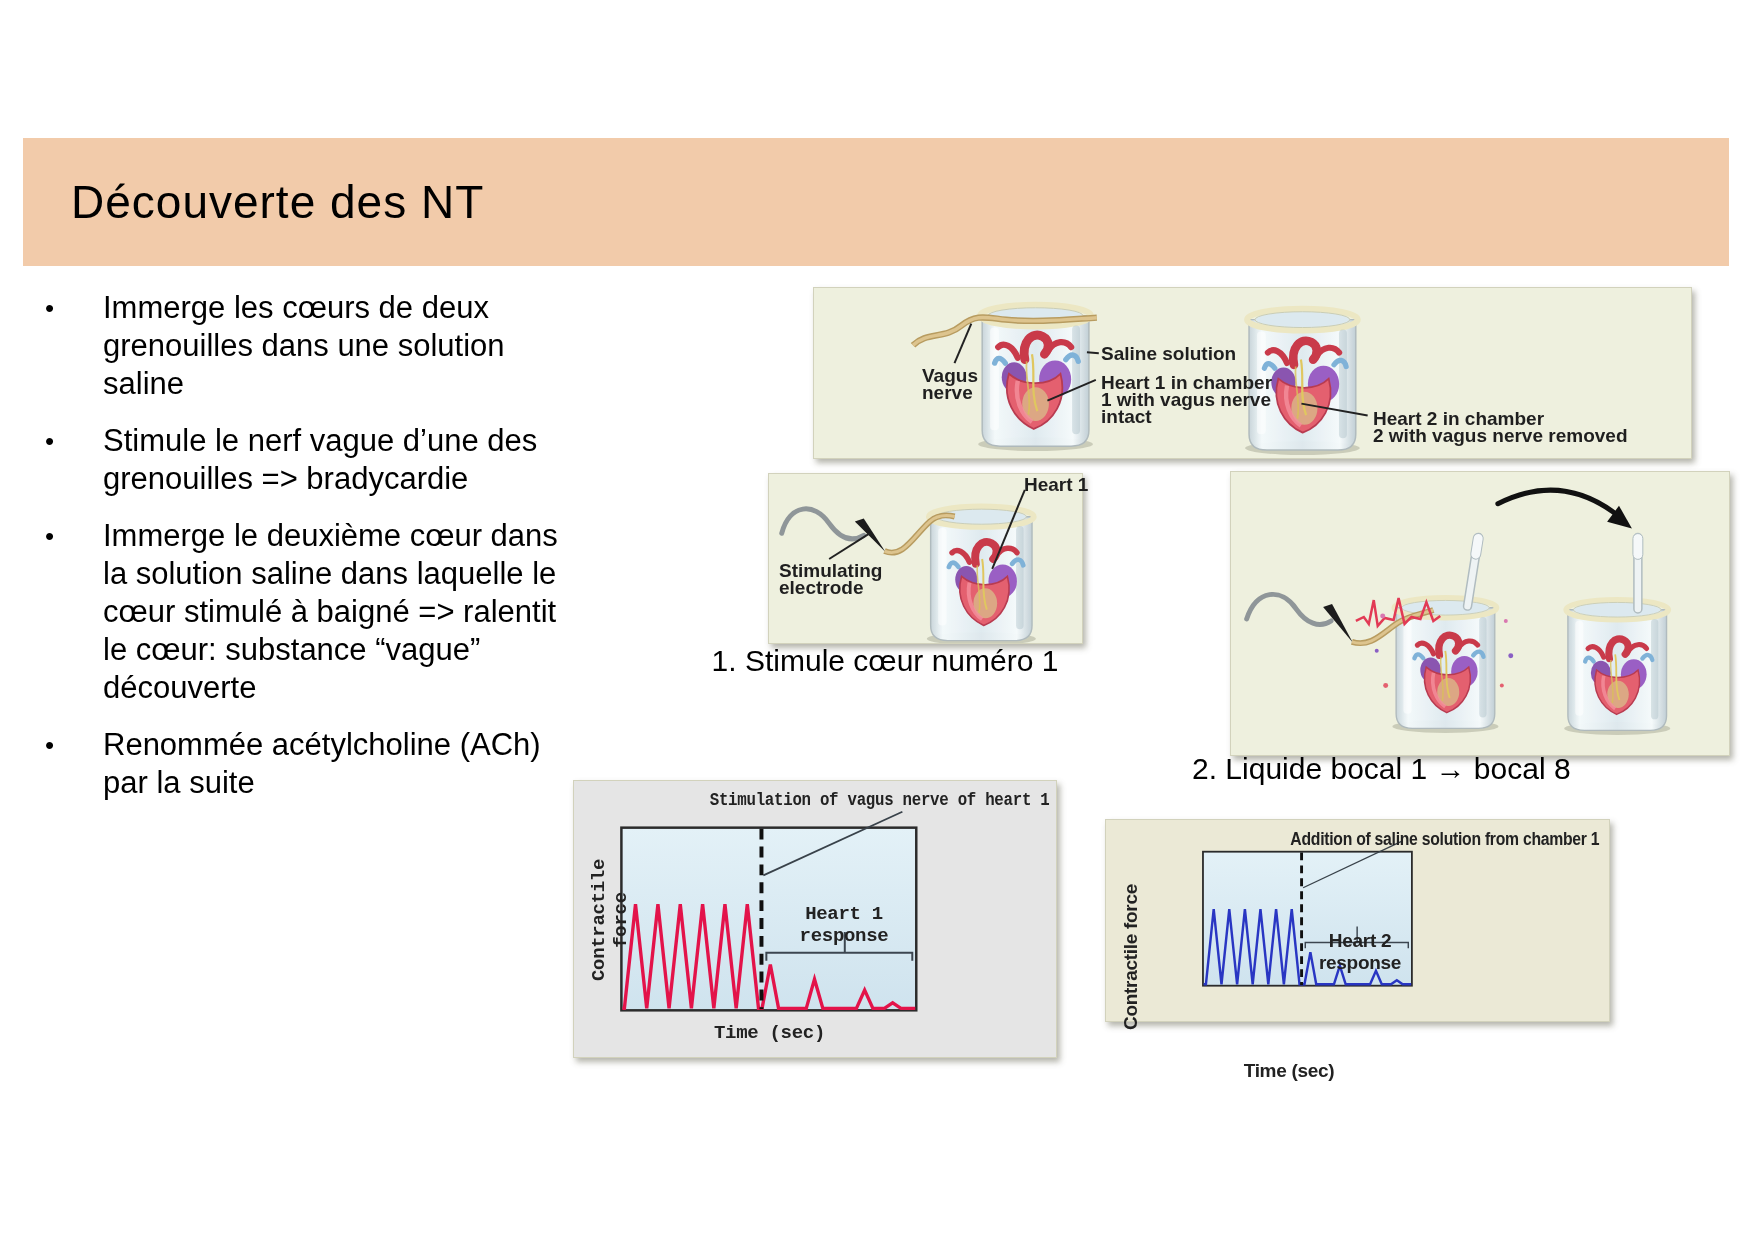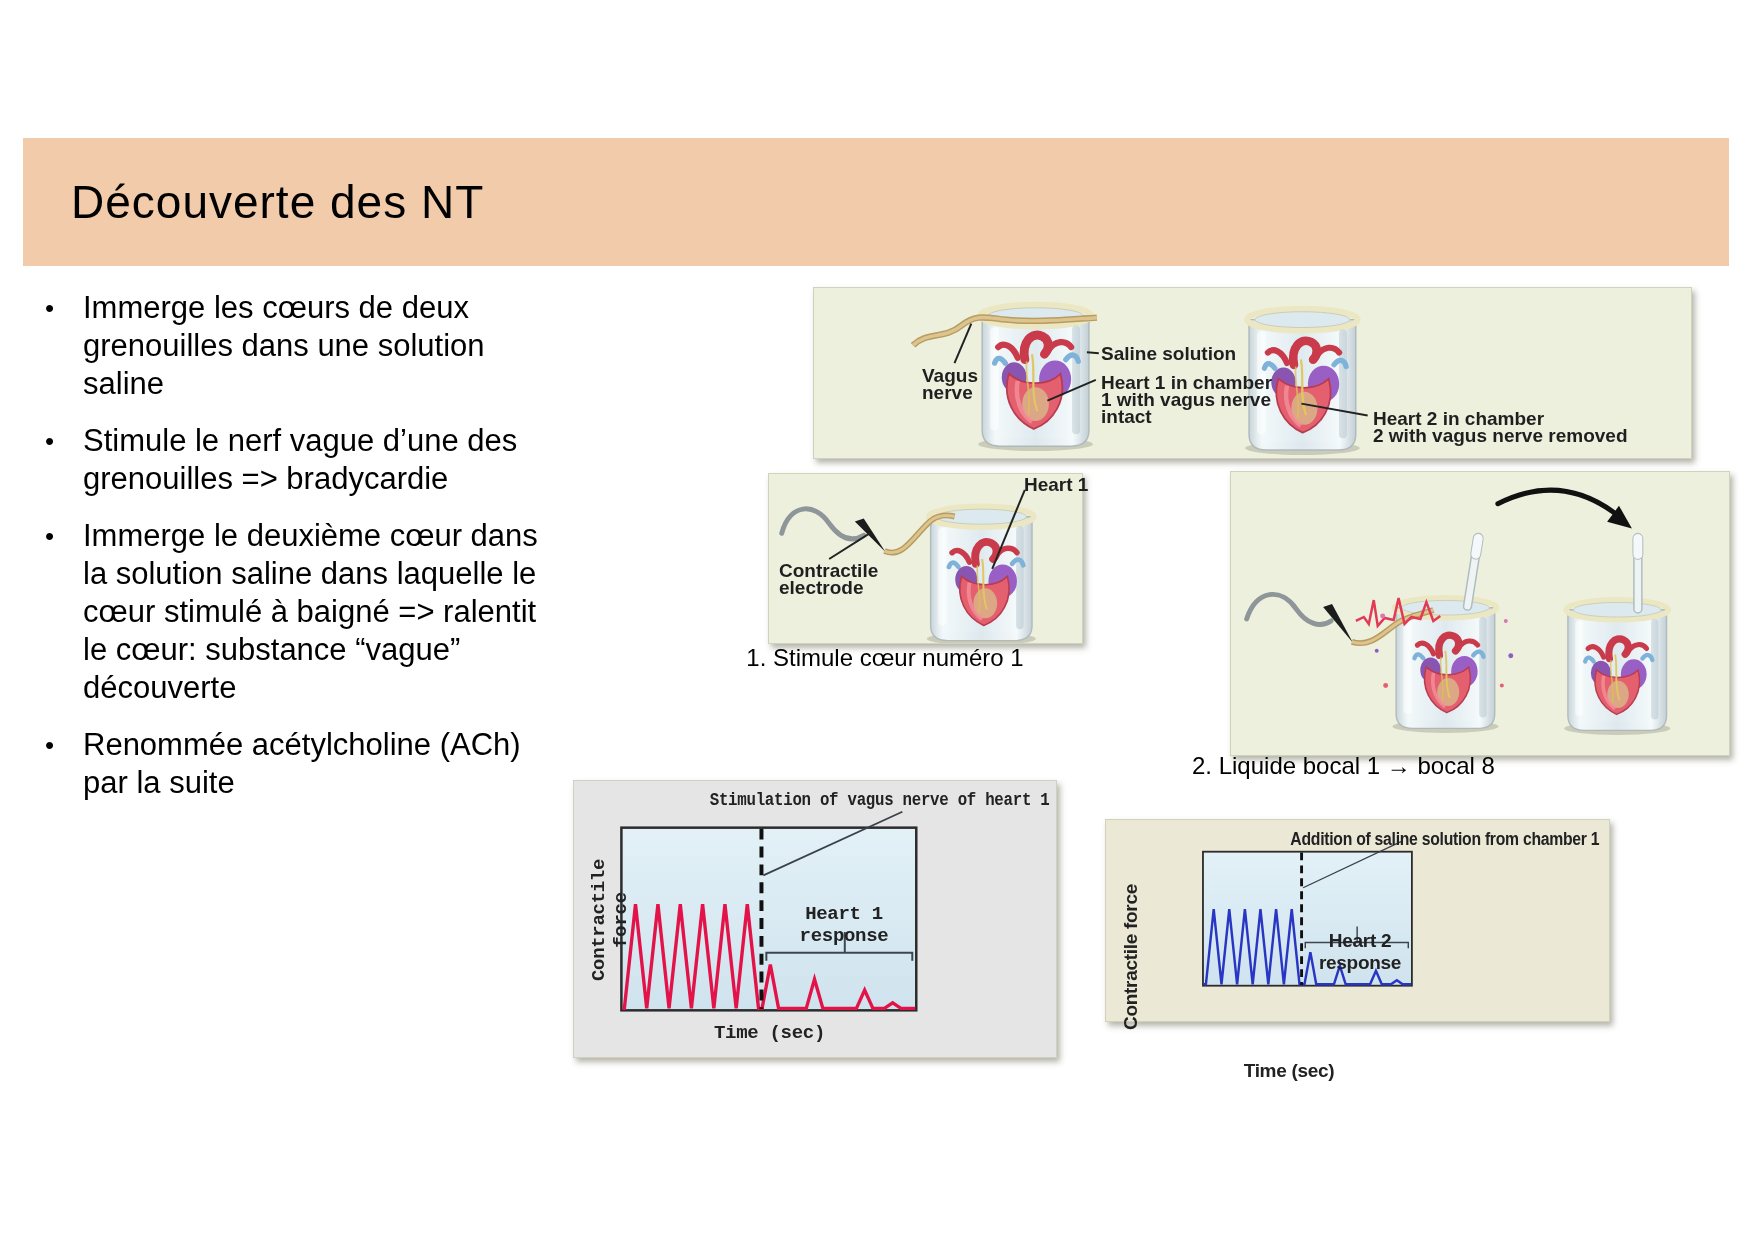--- a/index.html
+++ b/index.html
@@ -10,33 +10,33 @@
   
   .title-band{position:absolute;left:23px;top:138px;width:1706px;height:128px;background:#f2cbaa;}
   .title-band h1{margin:0;position:absolute;left:48px;top:50%;transform:translateY(-50%);
     font-size:46px;font-weight:400;letter-spacing:1px;color:#000;white-space:nowrap;}
   
   .left-text{position:absolute;left:45px;top:270px;width:515px;}
   .heading{font-size:31px;line-height:38px;margin:0 0 2px 2px;}
   ul.bullets{list-style:none;margin:0;padding:0;}
   ul.bullets li{display:flex;margin-top:19px;}
   .dot{flex:0 0 38px;width:38px;font-size:26px;line-height:38px;}
-  .btxt{white-space:pre-line;font-size:31px;line-height:38px;}
+  .btxt{white-space:pre-line;font-size:31px;line-height:38px;margin-left:20px;}
   
   .panel{position:absolute;background:#eef0de;border:1px solid #d2d2bc;
     box-shadow:3px 4px 6px rgba(90,90,70,.45);box-sizing:border-box;}
   #fig-top{left:773px;top:271px;width:879px;height:172px;}
   #fig-step1{left:728px;top:457px;width:315px;height:171px;}
   #fig-step2{left:1190px;top:455px;width:500px;height:285px;}
   #chartL{left:533px;top:764px;width:484px;height:278px;background:#e5e5e5;font-family:Liberation Mono, monospace;}
   #chartR{left:1065px;top:803px;width:505px;height:203px;background:#ebe9d6;}
   .panel svg.fill{position:absolute;left:0;top:0;width:100%;height:100%;}
   .figlab{position:absolute;font-size:19px;font-weight:700;color:#1f1f1f;
     line-height:17px;white-space:pre-line;}
-  .caption{position:absolute;font-size:24px;color:#000;}
+  .caption{position:absolute;font-size:30px;color:#000;}
   #cap1{left:700px;top:644px;width:370px;text-align:center;}
   #cap2{left:1192px;top:752px;width:430px;text-align:left;}
   
   .ctxt{position:absolute;font-weight:700;color:#222;font-size:19px;letter-spacing:-0.3px;}
   .ctitle{white-space:nowrap;font-size:17.5px;transform:scaleX(.9);transform-origin:right top;}
   .ylab{transform:rotate(-90deg);transform-origin:0 0;text-align:center;}
   .resp{white-space:pre-line;text-align:center;line-height:22px;}
   .xlab{text-align:center;}
 </style>
 </head>
@@ -139,21 +139,21 @@
       <use href="#beakerSym" transform="translate(157,28) scale(0.95)"></use>
       <use href="#heartSym" transform="translate(178,62) scale(0.8)"></use>
       <path d="M12,60 C20,30 45,28 60,50 C70,64 82,70 95,62" fill="none" stroke="#8f9699" stroke-width="5" stroke-linecap="round"></path>
       <polygon points="86,48 95,45 117,79" fill="#1c1c1c"></polygon>
       <path d="M116,78 C135,86 146,62 162,48 C170,41 178,41 187,43" fill="none" stroke="#b89c60" stroke-width="6"></path>
       <path d="M116,78 C135,86 146,62 162,48 C170,41 178,41 187,43" fill="none" stroke="#ddc48e" stroke-width="3"></path>
       <line x1="60" y1="86" x2="101" y2="60" stroke="#222" stroke-width="2"></line>
       <line x1="258" y1="16" x2="225" y2="96" stroke="#222" stroke-width="2"></line>
     </svg>
     <div class="figlab" style="left:255px;top:2px;white-space:nowrap;">Heart 1</div>
-    <div class="figlab" style="left:10px;top:88px;">Contractile
+    <div class="figlab" style="left:10px;top:88px;">Stimulating
 electrode</div>
   </figure>
   <div class="caption" id="cap1">1. Stimule cœur numéro 1</div>
 
   <figure class="panel" id="fig-step2">
     <svg class="fill" viewBox="0 0 500 285">
       <use href="#beakerSym" transform="translate(160,122) scale(0.92)"></use>
       <use href="#heartSym" transform="translate(181,158) scale(0.74)"></use>
       <use href="#beakerSym" transform="translate(333,124) scale(0.92)"></use>
       <use href="#heartSym" transform="translate(353,162) scale(0.72)"></use>

